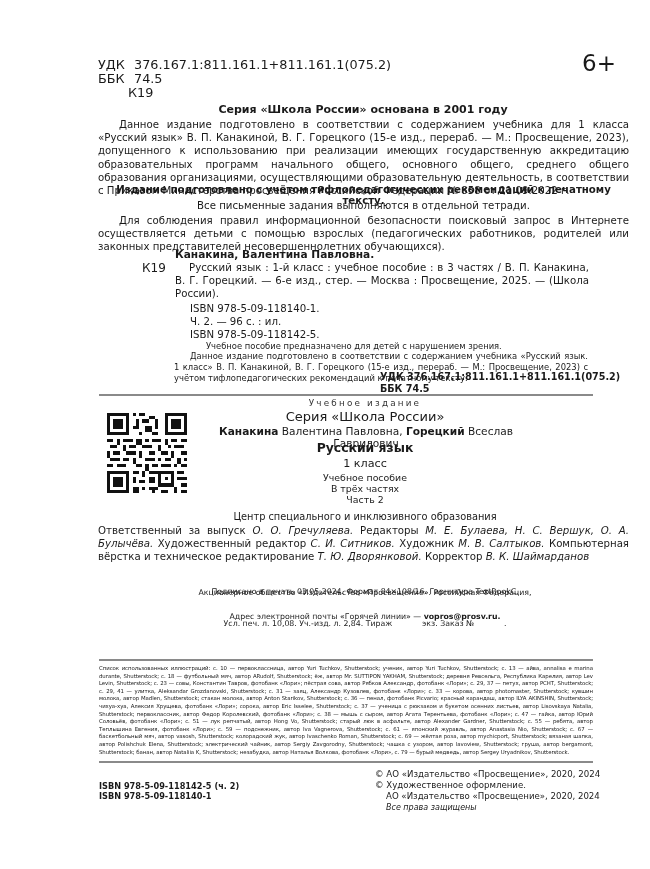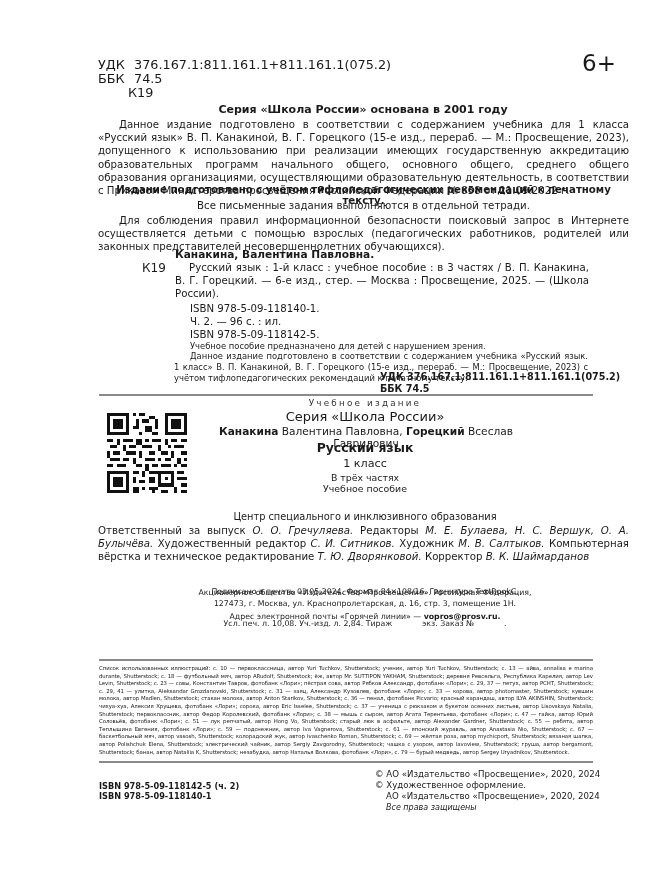--- a/index.html
+++ b/index.html
@@ -43,21 +43,21 @@
 <div class="abs c sm" style="left:98px; top:199px; width:531px;">Все письменные задания выполняются в отдельной тетради.</div>
 
 <div class="abs sm j indent" style="left:98px; top:214px; width:531px;">Для соблюдения правил информационной безопасности поисковый запрос в Интернете осуществляется детьми с помощью взрослых (педагогических работников, родителей или законных представителей несовершеннолетних обучающихся).</div>
 
 <div class="abs b" style="left:175px; top:248px; font-size:10.6px;">Канакина, Валентина Павловна.</div>
 <div class="abs" style="left:142px; top:261px; font-size:12px;">К19</div>
 <div class="abs sm j" style="left:175px; top:261px; width:414px; text-indent:14px;">Русский язык : 1-й класс : учебное пособие : в 3 частях / В. П. Канакина, В. Г. Горецкий. — 6-е изд., стер. — Москва : Просвещение, 2025. — (Школа России).</div>
 <div class="abs sm" style="left:190px; top:302px;">ISBN 978-5-09-118140-1.</div>
 <div class="abs sm" style="left:190px; top:315px;">Ч. 2. — 96 с. : ил.</div>
 <div class="abs sm" style="left:190px; top:328px;">ISBN 978-5-09-118142-5.</div>
-<div class="abs xs" style="left:190px; top:341px;">Учебное пособие предназначено для детей с нарушением зрения.</div>
+<div class="abs xs" style="left:206px; top:341px;">Учебное пособие предназначено для детей с нарушением зрения.</div>
 <div class="abs xs j" style="left:174px; top:351px; width:414px; text-indent:16px;">Данное издание подготовлено в соответствии с содержанием учебника «Русский язык. 1 класс» В. П. Канакиной, В. Г. Горецкого (15-е изд., перераб. — М.: Просвещение, 2023) с учётом тифлопедагогических рекомендаций к печатному тексту.</div>
 <div class="abs b" style="left:380px; top:371px; font-size:9.6px; line-height:12px;">
   <div>УДК 376.167.1:811.161.1+811.161.1(075.2)</div>
   <div>ББК 74.5</div>
 </div>
 
 <div class="line" style="left:99px; top:394px; width:494px;"></div>
 
 <svg class="qr" viewBox="0 0 25 25" shape-rendering="crispEdges">
   <rect width="25" height="25" fill="#fff"></rect>
@@ -81,22 +81,23 @@
 <div class="abs c" style="left:200px; top:409px; width:330px; font-size:13px;">Серия «Школа России»</div>
 <div class="abs c" style="left:190px; top:425px; width:352px; font-size:10.6px;">
   <span class="b">Канакина</span>
   <span>Валентина Павловна,</span>
   <span class="b">Горецкий</span>
   <span>Всеслав Гаврилович</span>
 </div>
 <div class="abs c b" style="left:200px; top:440px; width:330px; font-size:12.4px;">Русский язык</div>
 <div class="abs c" style="left:200px; top:457px; width:330px; font-size:11.2px;">1 класс</div>
 <div class="abs c" style="left:200px; top:472px; width:330px; font-size:9.4px; line-height:11px;">
+  <div>Учебное пособие</div>
   <div>В трёх частях</div>
-  <div>Учебное пособие</div>
+  <div>Часть 2</div>
 </div>
 
 <div class="abs c" style="left:120px; top:511px; width:490px; font-size:9.8px;">Центр специального и инклюзивного образования</div>
 
 <div class="abs sm j" style="left:98px; top:524px; width:531px;">
   <span>Ответственный за выпуск</span>
   <span class="i">О. О. Гречуляева.</span>
   <span>Редакторы</span>
   <span class="i">М. Е. Булаева, Н. С. Вершук, О. А. Булычёва.</span>
   <span>Художественный редактор</span>
@@ -108,21 +109,20 @@
   <span>Корректор</span>
   <span class="i">В. К. Шаймарданов</span>
 </div>
 
 <div class="abs c" style="left:150px; top:566px; width:430px; font-size:7.8px; line-height:10.6px; white-space:pre;">
   <div>Подписано в печать 03.05.2024. Формат 84×108/16. Гарнитура TextBookC.</div>
   <div>Усл. печ. л. 10,08. Уч.-изд. л. 2,84. Тираж            экз. Заказ №            .</div>
 </div>
 <div class="abs c" style="left:150px; top:588px; width:430px; font-size:7.8px; line-height:10.6px;">
   <div>Акционерное общество «Издательство «Просвещение». Российская Федерация,</div>
-  <div>127473, г. Москва, ул. Краснопролетарская, д. 16, стр. 3, помещение 1Н.</div>
 </div>
 <div class="abs c" style="left:150px; top:612px; width:430px; font-size:7.8px;">
   <span>Адрес электронной почты «Горячей линии» —</span>
   <span class="b">vopros@prosv.ru.</span>
 </div>
 
 <div class="line" style="left:99px; top:659px; width:494px;"></div>
 
 <div class="abs xxs j" style="left:99px; top:665px; width:494px;">Список использованных иллюстраций: с. 10 — первоклассница, автор Yuri Tuchkov, Shutterstock; ученик, автор Yuri Tuchkov, Shutterstock; с. 13 — айва, annalisa e marina durante, Shutterstock; с. 18 — футбольный мяч, автор ARudolf, Shutterstock; ёж, автор Mr. SUTTIPON YAKHAM, Shutterstock; деревня Ревсельга, Республика Карелия, автор Lev Levin, Shutterstock; с. 23 — совы, Константин Тавров, фотобанк «Лори»; пёстрая сова, автор Рябков Александр, фотобанк «Лори»; с. 29, 37 — петух, автор PCHT, Shutterstock; с. 29, 41 — улитка, Aleksandar Grozdanovski, Shutterstock; с. 31 — заяц, Александр Кузовлев, фотобанк «Лори»; с. 33 — корова, автор photomaster, Shutterstock; кувшин молока, автор Madlen, Shutterstock; стакан молока, автор Anton Starikov, Shutterstock; с. 36 — пенал, фотобанк Picvario; красный карандаш, автор ILYA AKINSHIN, Shutterstock; чихуа-хуа, Алексия Хрущева, фотобанк «Лори»; сорока, автор Eric Isselee, Shutterstock; с. 37 — ученица с рюкзаком и букетом осенних листьев, автор Lisovskaya Natalia, Shutterstock; первоклассник, автор Федор Королевский, фотобанк «Лори»; с. 38 — мышь с сыром, автор Агата Терентьева, фотобанк «Лори»; с. 47 — гайка, автор Юрий Соловьёв, фотобанк «Лори»; с. 51 — лук репчатый, автор Hong Vo, Shutterstock; старый люк в асфальте, автор Alexander Gardner, Shutterstock; с. 55 — ребята, автор Теплышина Евгения, фотобанк «Лори»; с. 59 — подснежник, автор Iva Vagnerova, Shutterstock; с. 61 — японский журавль, автор Anastasia Nio, Shutterstock; с. 67 — баскетбольный мяч, автор vasosh, Shutterstock; колорадский жук, автор Ivaschenko Roman, Shutterstock; с. 69 — жёлтая роза, автор mychicport, Shutterstock; вязаная шапка, автор Polishchuk Elena, Shutterstock; электрический чайник, автор Sergiy Zavgorodny, Shutterstock; чашка с узором, автор lavoview, Shutterstock; груша, автор bergamont, Shutterstock; банан, автор Nataliia K, Shutterstock; незабудка, автор Наталья Волкова, фотобанк «Лори», с. 79 — бурый медведь, автор Sergey Uryadnikov, Shutterstock.</div>
 

